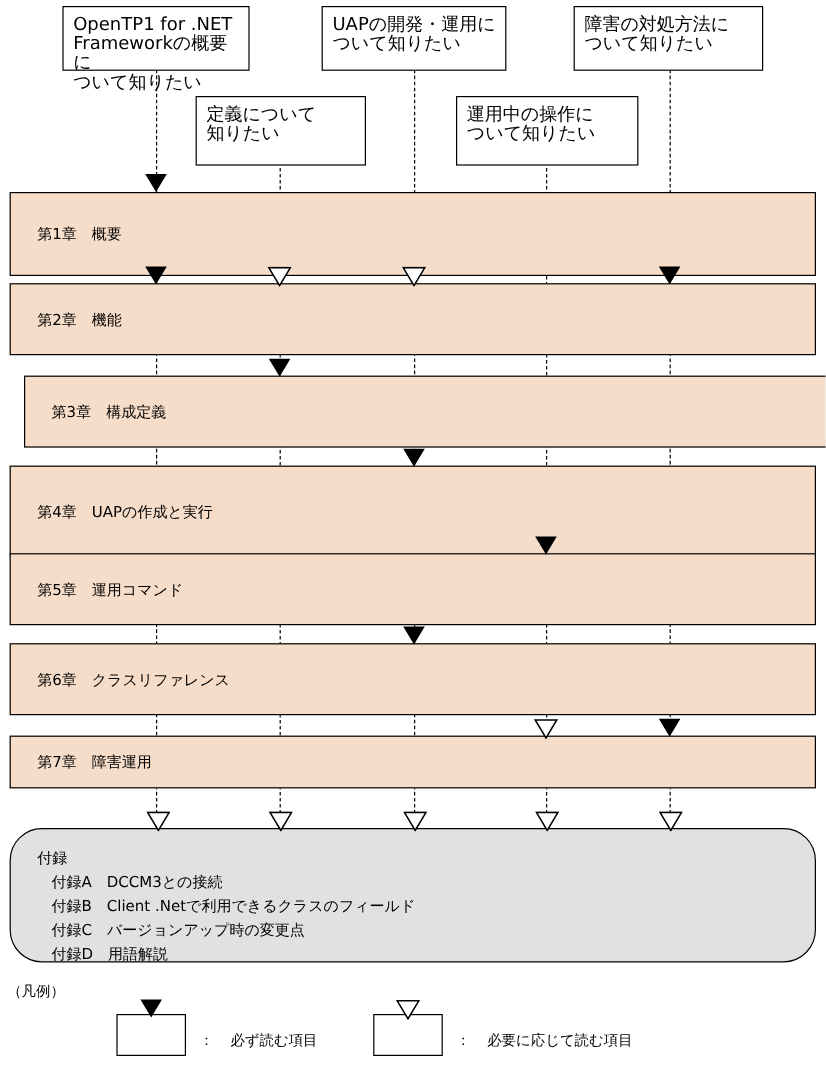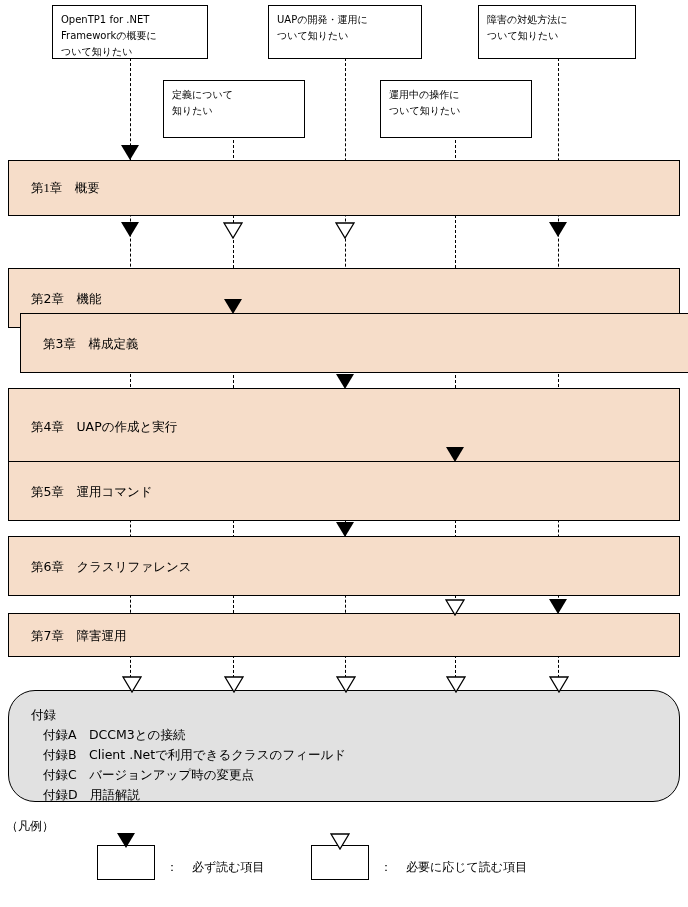--- a/index.html
+++ b/index.html
@@ -6,21 +6,21 @@
   body{
     width:688px;height:907px;position:relative;overflow:hidden;
     font-family:"DejaVu Sans","Liberation Sans",sans-serif;
     color:#000000;
   }
 
   
   .qbox{
     position:absolute;box-sizing:border-box;
     border:1px solid #000;background:#fff;
-    font-size:10px;line-height:16px;
+    font-size:15px;line-height:16px;
     padding:6px 8px 0 8px;white-space:pre-line;
     z-index:6;
   }
 
   
   .vline{
     position:absolute;width:0;border-left:1px dashed #000;
     z-index:1;
   }
 
@@ -75,24 +75,24 @@
 
 <div class="qbox" style="left:478px;top:5px;width:158px;height:54px;">障害の対処方法に
 ついて知りたい</div>
 
 <div class="qbox" style="left:163px;top:80px;width:142px;height:58px;">定義について
 知りたい</div>
 
 <div class="qbox" style="left:380px;top:80px;width:152px;height:58px;">運用中の操作に
 ついて知りたい</div>
 
-<div class="bar chapter" style="top:160px;height:56px;font-family:Liberation Serif, serif;">
+<div class="bar chapter" style="top:160px;height:70px;">
   <span class="bar-label">第1章　概要</span>
 </div>
-<div class="bar chapter" style="top:236px;height:60px;margin-top:32px;">
+<div class="bar chapter" style="top:236px;height:60px;">
   <span class="bar-label">第2章　機能</span>
 </div>
 <div class="bar chapter" style="top:313px;height:60px;margin-left:12px;">
   <span class="bar-label">第3章　構成定義</span>
 </div>
 <div class="bar chapter" style="top:388px;height:76px;">
   <span class="bar-label">第4章　UAPの作成と実行</span>
 </div>
 <div class="bar chapter" style="top:461px;height:60px;">
   <span class="bar-label">第5章　運用コマンド</span>

